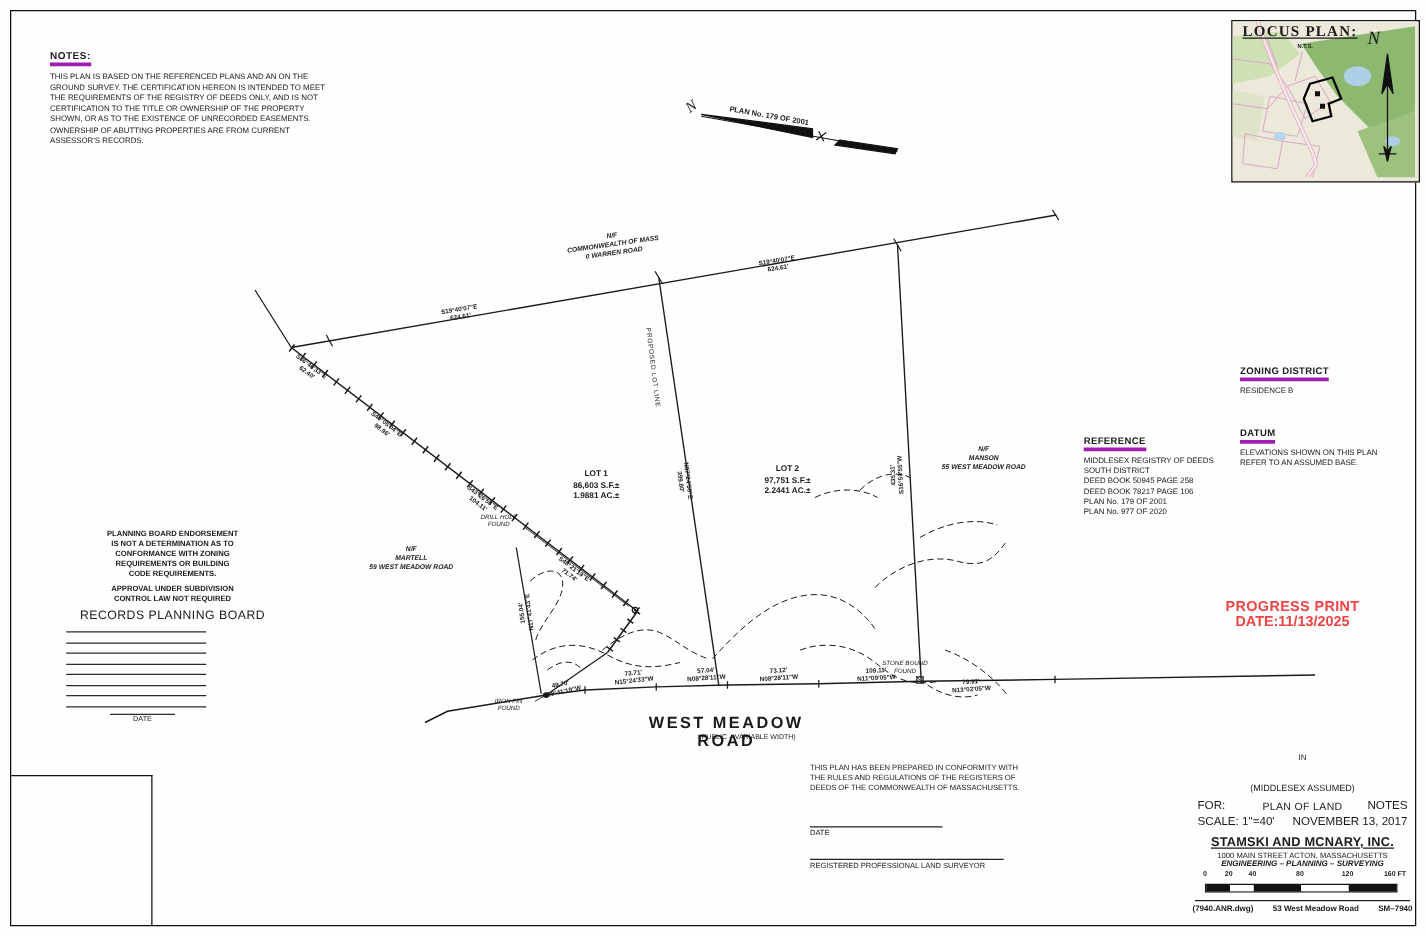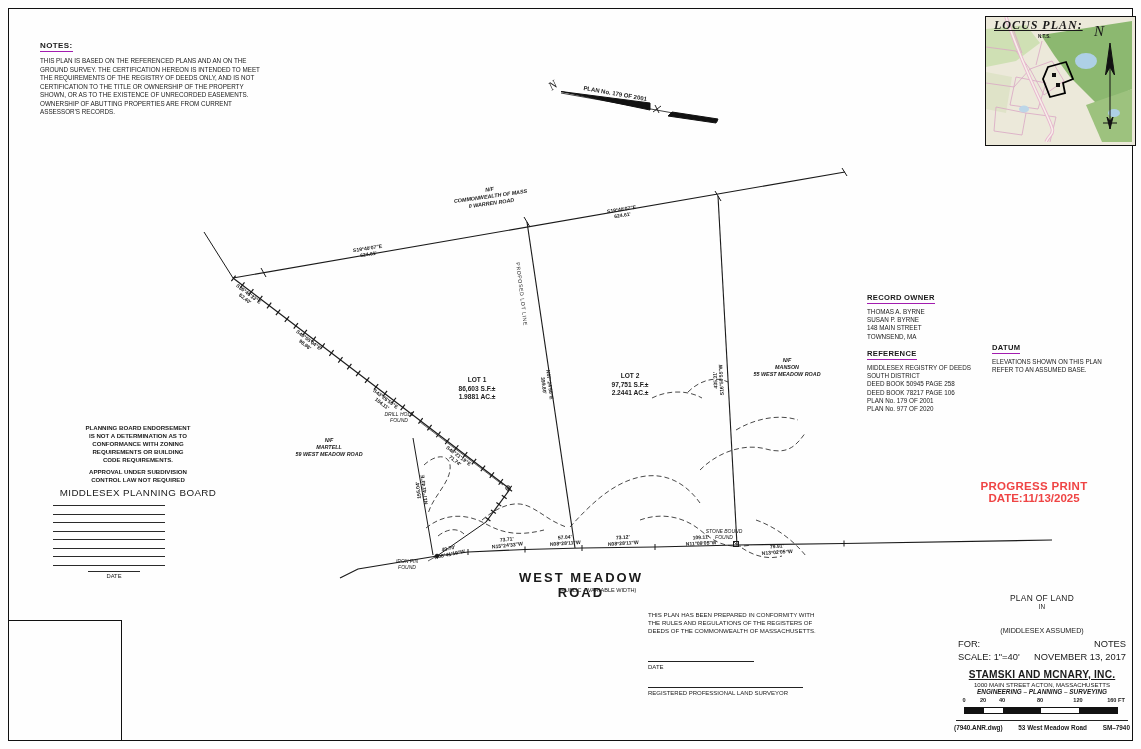--- a/index.html
+++ b/index.html
@@ -5,21 +5,21 @@
   html,body{margin:0;padding:0;background:#e8e8e8;}
   .sheet{position:relative;width:1141px;height:749px;background:#fefefe;
          font-family:"Liberation Sans",sans-serif;color:#1a1a1a;overflow:hidden;}
   .abs{position:absolute;}
   .border-outer{position:absolute;left:8px;top:8px;right:8px;bottom:8px;border:1.7px solid #111;}
   .notch-v{position:absolute;left:121px;top:620px;width:0;height:121px;border-left:1.3px solid #111;}
   .notch-h{position:absolute;left:9px;top:620px;width:113px;height:0;border-top:1.3px solid #111;}
 
   
   .pre{white-space:pre-line;}
-  .u{border-bottom:1px solid #a21caf;display:inline-block;padding-bottom:1px;}
+  .u{border-bottom:3px solid #a21caf;display:inline-block;padding-bottom:1px;}
   .italic{font-style:italic;}
 
   
   .notes{left:40px;top:34px;width:222px;}
   .notes .hd{font-size:8px;font-weight:bold;letter-spacing:.4px;}
   .notes .bd{margin-top:5px;font-size:6.3px;line-height:1.35;}
 
   
   .infoblk .hd{font-size:7.6px;font-weight:bold;letter-spacing:.3px;}
   .infoblk .bd{margin-top:4px;font-size:6.3px;line-height:1.3;}
@@ -40,38 +40,38 @@
   .conf{left:648px;top:611px;width:172px;}
   .conf .bd{font-size:6.1px;line-height:1.32;}
   .conf .l1{position:absolute;left:0;top:50px;width:106px;border-top:1.3px solid #222;}
   .conf .d{position:absolute;left:0;top:53px;font-size:6px;}
   .conf .l2{position:absolute;left:0;top:76px;width:155px;border-top:1.3px solid #222;}
   .conf .s{position:absolute;left:0;top:79px;font-size:6px;}
 
   
   .tblock{left:952px;top:585px;width:180px;}
   .tb-r{position:absolute;width:180px;text-align:center;}
-  .tb-small{font-size:8.4px;letter-spacing:.3px;}
+  .tb-small{font-size:8.4px;letter-spacing:.3px;margin-top:47px;}
   .tb-in{font-size:6.4px;}
   .tb-town{font-size:13.6px;letter-spacing:.2px;}
   .tb-county{font-size:7.2px;}
   .tb-line{position:absolute;width:168px;left:6px;display:flex;justify-content:space-between;font-size:9.3px;}
   .tb-firm{font-size:10.2px;font-weight:bold;letter-spacing:.2px;}
   .tb-addr{font-size:6.1px;}
   .tb-serv{font-size:6.4px;font-style:italic;font-weight:bold;}
   .sbar{position:absolute;left:12px;top:122px;width:152px;height:5px;border:1px solid #111;display:flex;}
   .sbar div{height:100%;}
   .sbticks{position:absolute;left:12px;top:112px;width:152px;height:8px;}
   .sbtick{position:absolute;top:0;font-size:5.6px;font-weight:bold;transform:translateX(-50%);white-space:nowrap;}
   .tb-sep{position:absolute;left:4px;top:135px;width:172px;border-top:1.2px solid #222;}
   .tb-file{position:absolute;left:2px;top:139px;width:176px;display:flex;justify-content:space-between;font-size:6.4px;font-weight:bold;}
 
   
   .locus{left:985px;top:16px;width:149px;height:128px;border:1.4px solid #111;background:#ece9da;}
-  .locus-title{position:absolute;left:8px;top:1px;font-family:"Liberation Serif",serif;font-style:italic;
+  .locus-title{position:absolute;left:8px;top:1px;font-family:"Liberation Serif",serif;
                font-weight:bold;font-size:12px;letter-spacing:1px;text-decoration:underline;text-align:right;}
   .locus-nts{position:absolute;left:52px;top:17px;font-size:4.6px;font-weight:bold;}
   .locus-n{position:absolute;left:108px;top:6px;font-family:"Liberation Serif",serif;font-style:italic;font-size:15px;}
 
   
   .plabel{position:absolute;text-align:center;white-space:pre-line;}
   .nf{font-size:5.4px;font-style:italic;font-weight:bold;line-height:1.25;}
   .lot{font-size:6.6px;font-weight:bold;line-height:1.3;}
   .mon{font-size:5px;font-style:italic;line-height:1.2;}
   .roadname{font-size:13px;letter-spacing:2px;font-weight:bold;}
@@ -188,26 +188,23 @@
         <polygon points="124,26 119.5,58 124,50 128.5,58"></polygon>
         <path d="M117,106 L131,106" stroke-width="1"></path>
         <polygon points="124,112 121,100 124,104 127,100"></polygon>
       </g>
     </svg>
     <div class="locus-title">LOCUS PLAN:</div>
     <div class="locus-nts">N.T.S.</div>
     <div class="locus-n">N</div>
   </div>
 
-  <div class="abs infoblk" style="left:867px;top:286px;width:120px;">
-    <div class="hd u">RECORD OWNER</div>
-    <div class="bd pre">THOMAS A. BYRNE
-SUSAN P. BYRNE
-148 MAIN STREET
-TOWNSEND, MA</div>
+  <div class="abs infoblk" style="left:992px;top:286px;width:130px;">
+    <div class="hd u">ZONING DISTRICT</div>
+    <div class="bd">RESIDENCE B</div>
   </div>
   <div class="abs infoblk" style="left:992px;top:336px;width:140px;">
     <div class="hd u">DATUM</div>
     <div class="bd pre">ELEVATIONS SHOWN ON THIS PLAN
 REFER TO AN ASSUMED BASE.</div>
   </div>
   <div class="abs infoblk" style="left:867px;top:342px;width:125px;">
     <div class="hd u">REFERENCE</div>
     <div class="bd pre">MIDDLESEX REGISTRY OF DEEDS
 SOUTH DISTRICT
@@ -223,21 +220,21 @@
   </div>
 
   <div class="abs pboard">
     <div class="p1 pre">PLANNING BOARD ENDORSEMENT
 IS NOT A DETERMINATION AS TO
 CONFORMANCE WITH ZONING
 REQUIREMENTS OR BUILDING
 CODE REQUIREMENTS.</div>
     <div class="p2 pre">APPROVAL UNDER SUBDIVISION
 CONTROL LAW NOT REQUIRED</div>
-    <div class="bn">MIDDLESEX PLANNING BOARD</div>
+    <div class="bn">RECORDS PLANNING BOARD</div>
   </div>
   <div class="sig" style="top:505px;"></div>
   <div class="sig" style="top:513.5px;"></div>
   <div class="sig" style="top:522px;"></div>
   <div class="sig" style="top:530.5px;"></div>
   <div class="sig" style="top:539px;"></div>
   <div class="sig" style="top:547.5px;"></div>
   <div class="sig" style="top:556px;"></div>
   <div class="sig" style="top:564.5px;"></div>
   <div class="sigdate-line"></div>

